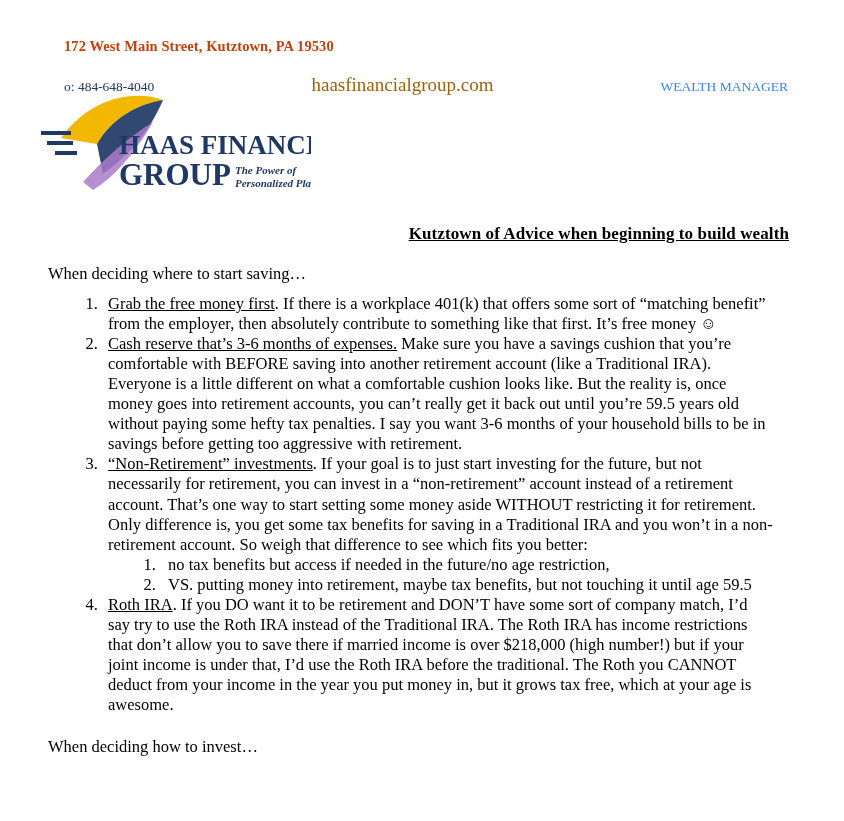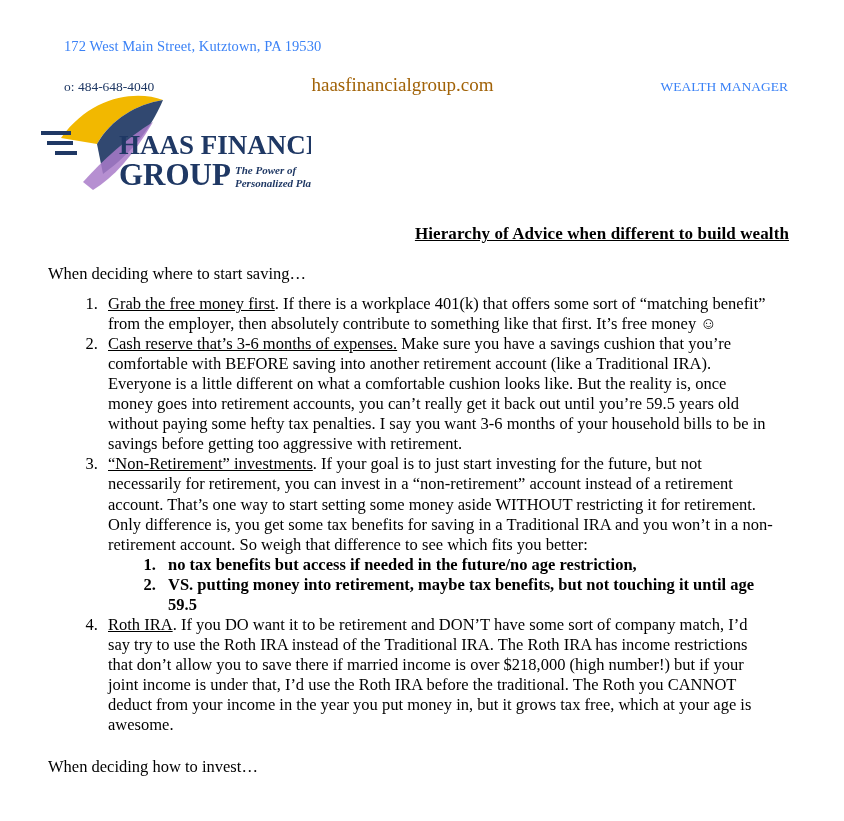--- a/index.html
+++ b/index.html
@@ -28,23 +28,23 @@
     top: 38px;
     width: 724px;
   }
   .lh-row {
     display: flex;
     justify-content: space-between;
     align-items: baseline;
     width: 100%;
   }
   .lh-left {
-    font-weight: normal;
+    font-weight: bold;
     font-size: 14.5px;
-    color: #3b82f6;
+    color: #c2410c;
     letter-spacing: 0.1px;
     white-space: nowrap;
   }
   .lh-right {
     font-weight: bold;
     font-size: 14.5px;
     color: #1F3864;
     white-space: nowrap;
     text-align: right;
   }
@@ -123,21 +123,20 @@
     margin: 0 0 0 0;
     padding-left: 6px;
   }
   ol.inner {
     list-style: decimal;
     margin: 0;
     padding-left: 52px;
   }
   ol.inner > li {
     padding-left: 8px;
-    font-weight: bold;
   }
   .u { text-decoration: underline; }
   .clip-bottom {
     overflow: hidden;
   }
 </style>
 </head>
 <body>
 
 <div class="page">
@@ -165,21 +164,21 @@
         <rect x="14" y="65" width="22" height="4" fill="#1F3864"></rect>
       </g>
       <text x="78" y="68" font-family="Liberation Serif, serif" font-size="27" font-weight="bold" fill="#1F3864">HAAS FINANCIAL</text>
       <text x="78" y="99" font-family="Liberation Serif, serif" font-size="31" font-weight="bold" fill="#1F3864">GROUP</text>
       <text x="194" y="88" font-family="Liberation Serif, serif" font-size="11" font-style="italic" font-weight="bold" fill="#1F3864">The Power of</text>
       <text x="194" y="101" font-family="Liberation Serif, serif" font-size="11" font-style="italic" font-weight="bold" fill="#1F3864">Personalized Planning</text>
     </svg>
   </div>
 
   <div class="doc-title">
-    <span>Hierarchy of Advice when different to build wealth</span>
+    <span>Kutztown of Advice when beginning to build wealth</span>
   </div>
 
   <div class="body-wrap clip-bottom">
 
     <p class="lead">When deciding where to start saving…</p>
 
     <ol class="outer">
       <li>
         <span class="u">Grab the free money first</span><span>. If there is a workplace 401(k) that offers some sort of “matching benefit” from the employer, then absolutely contribute to something like that first. It’s free money ☺</span>
       </li>

